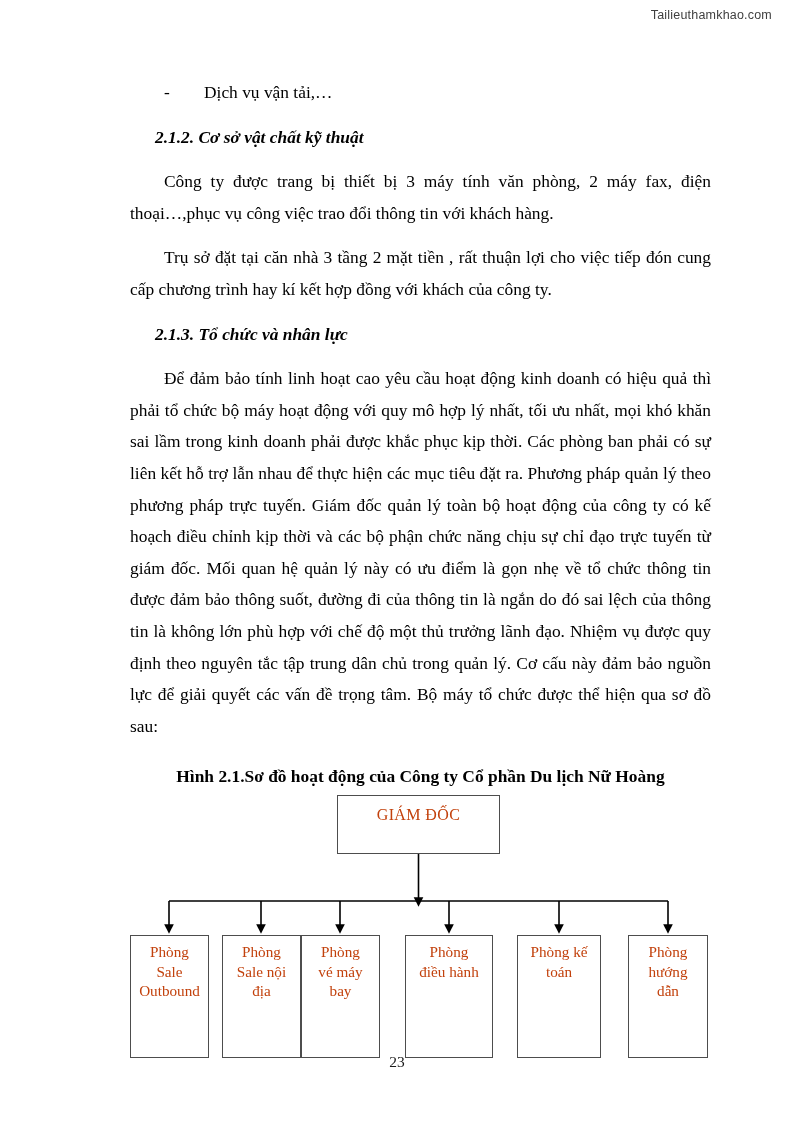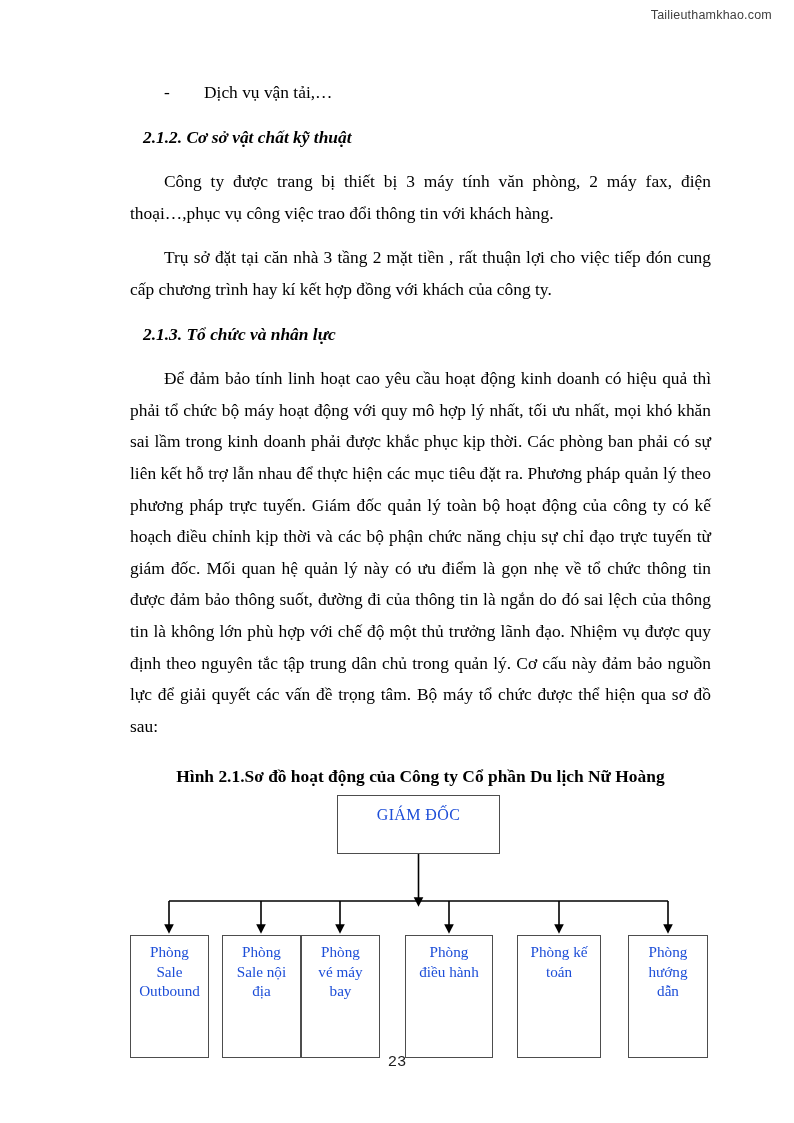--- a/index.html
+++ b/index.html
@@ -58,21 +58,21 @@
     text-indent: 0;
     text-align: left;
     padding-left: 34px;
   }
   p.bullet-line .dash {
     display: inline-block;
     width: 40px;
   }
 
   h3.heading {
-    margin: 0;
+    margin: 12px;
     font-size: 17.4px;
     line-height: 31.6px;
     font-weight: bold;
     font-style: italic;
     text-indent: 26px;
     text-align: left;
   }
 
   
   .fig-caption {
@@ -95,21 +95,21 @@
   }
 
   .node {
     position: absolute;
     box-sizing: border-box;
     border: 1.3px solid #4d4d4d;
     background: #ffffff;
     text-align: center;
     font-size: 15.2px;
     line-height: 19.5px;
-    color: #1d4ed8;
+    color: #c2410c;
     padding-top: 6px;
     font-family: "Liberation Serif", "DejaVu Serif", serif;
   }
 
   .node.root {
     left: 220px;
     top: 5px;
     width: 163px;
     height: 59px;
     font-size: 16px;
@@ -137,21 +137,20 @@
 
   
   .page-number {
     position: absolute;
     left: 0;
     right: 0;
     top: 1053px;
     text-align: center;
     font-size: 15.5px;
     color: #1a1a1a;
-    font-family: Liberation Mono, monospace;
   }
 </style>
 </head>
 <body>
 
 <div class="page">
 
   <div class="watermark">Tailieuthamkhao.com</div>
 
   <div class="content">

